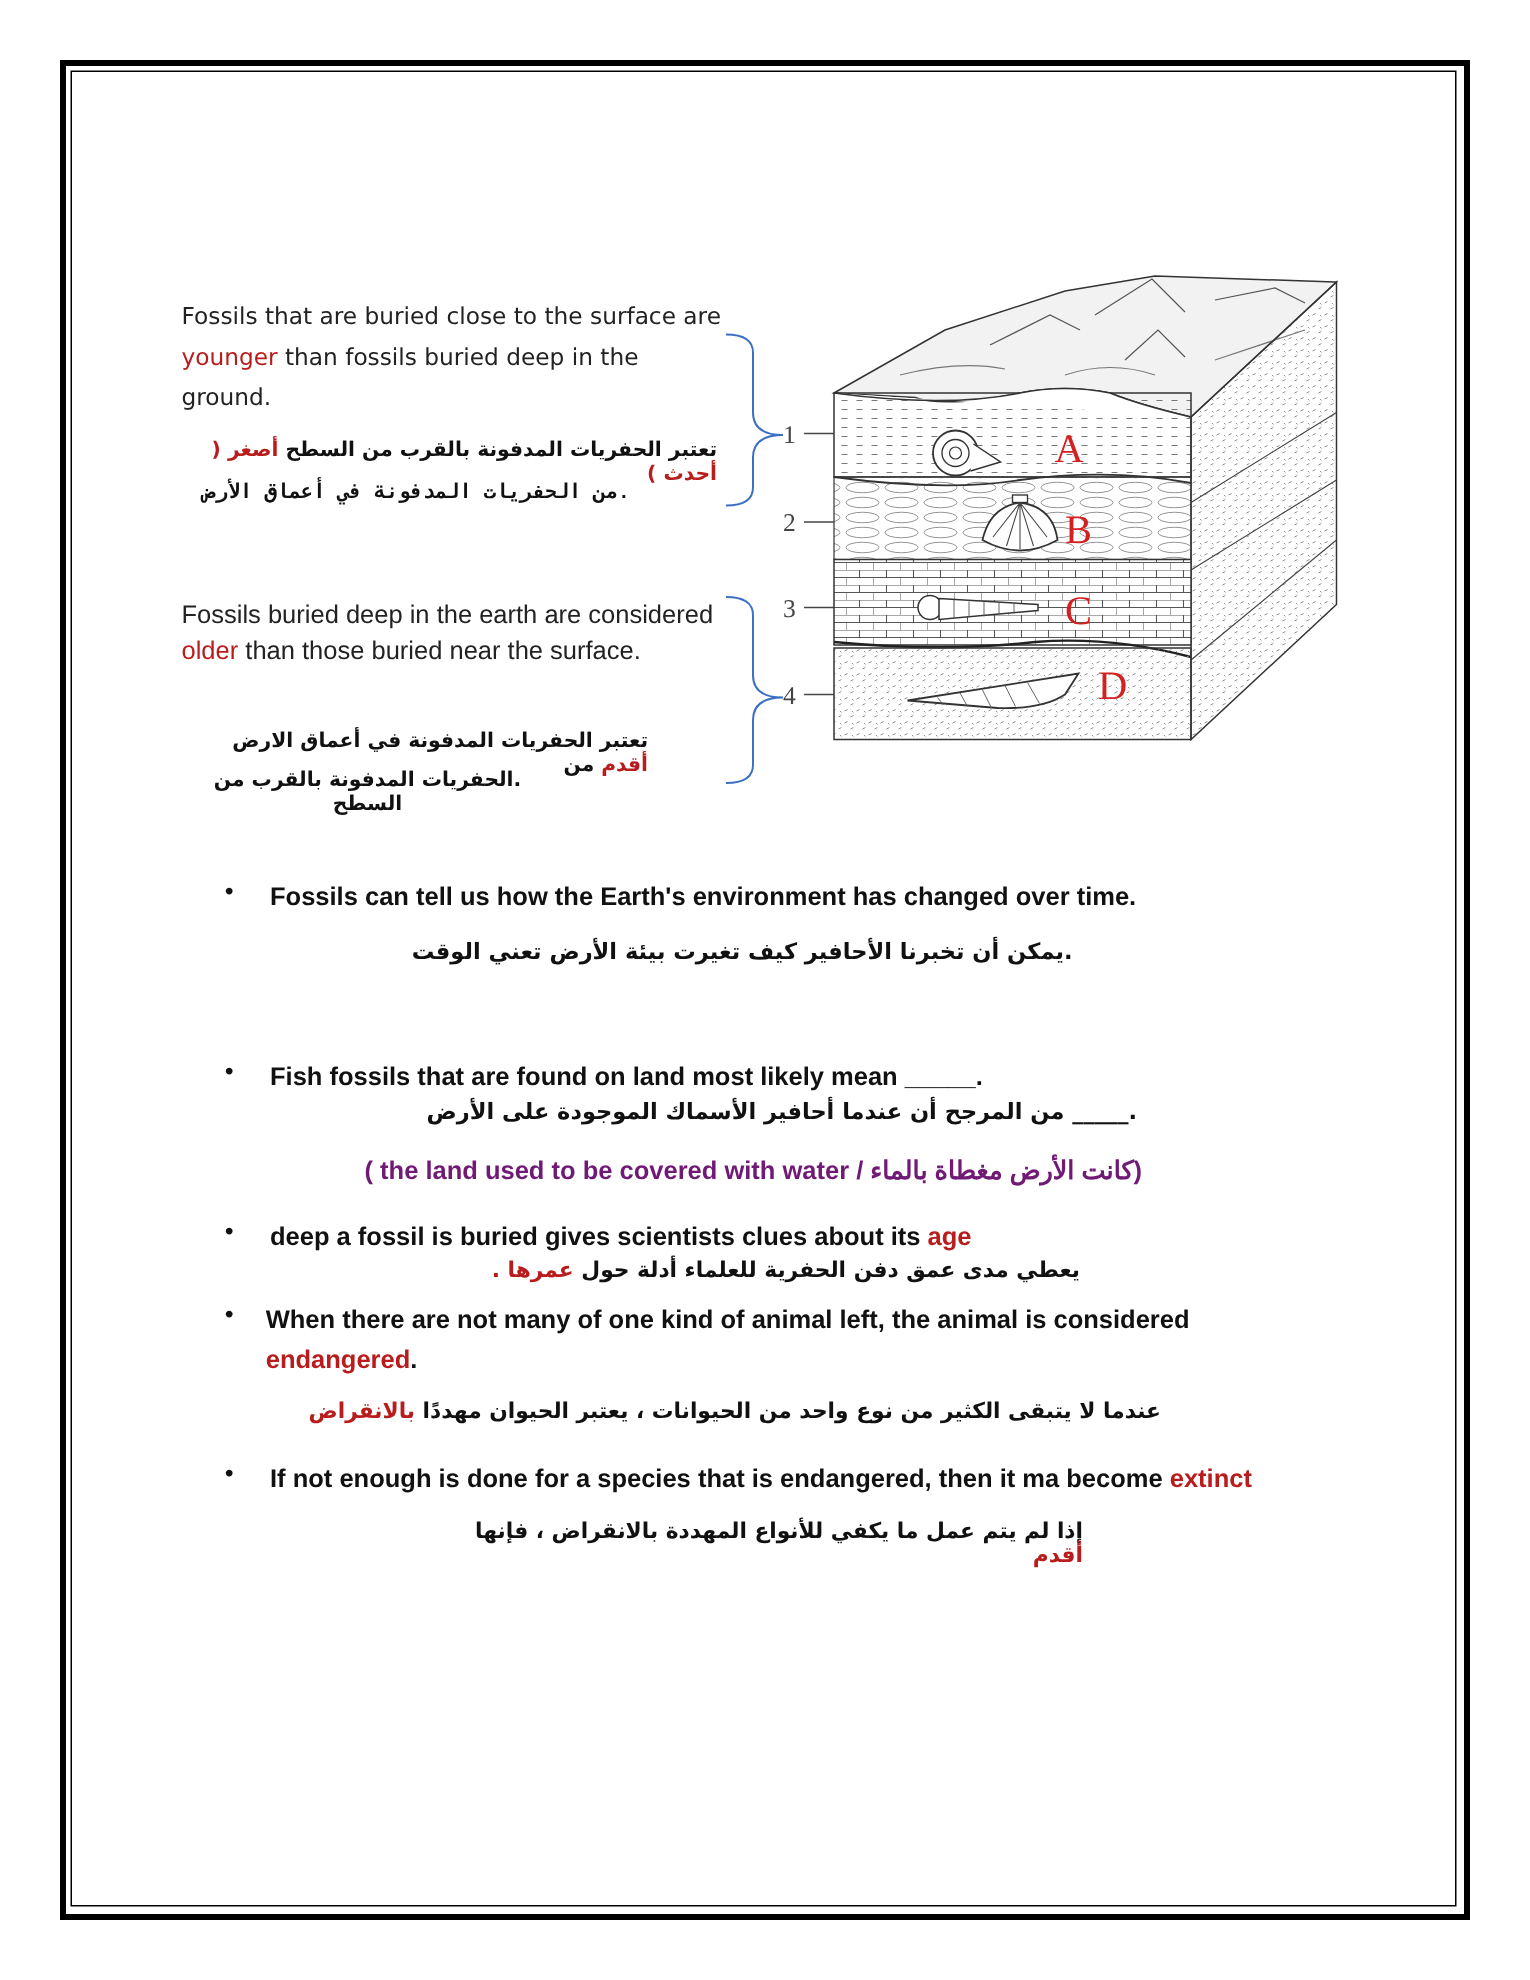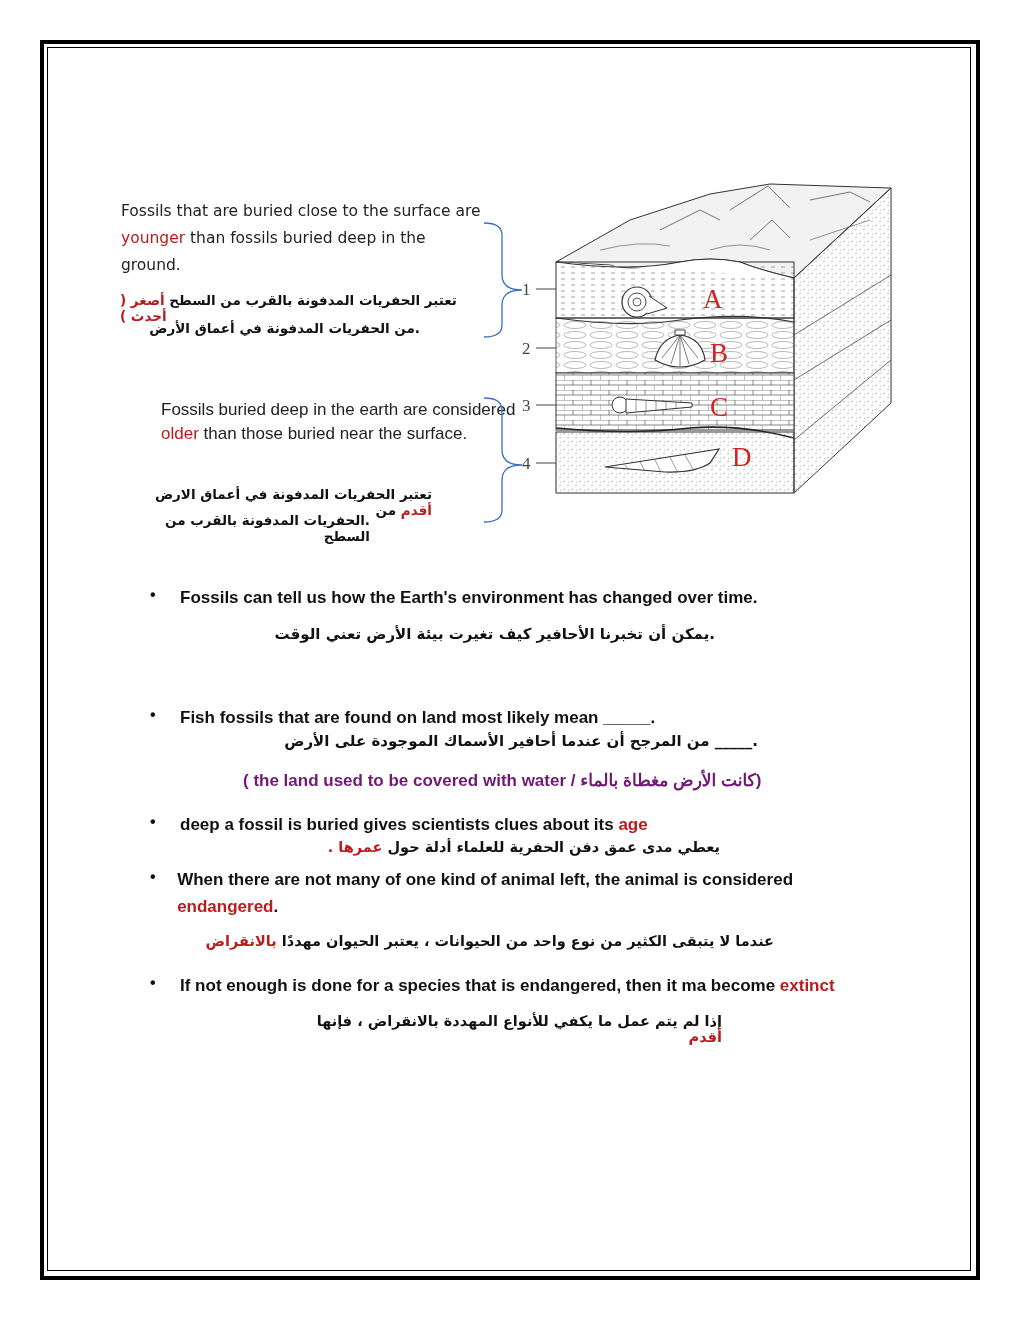--- a/index.html
+++ b/index.html
@@ -1,49 +1,49 @@
 <!DOCTYPE html>
 <html><head>
 <meta charset="utf-8">
 <style>
   html, body { margin: 0; padding: 0; background: #ffffff; }
   body { width: 1020px; height: 1320px; position: relative; overflow: hidden; font-family: "Liberation Sans", sans-serif; color: #111; }
   .frame-outer { position: absolute; left: 40px; top: 40px; width: 932px; height: 1232px; border: 4px solid #000; }
   .frame-inner { position: absolute; left: 47px; top: 47px; width: 922px; height: 1222px; border: 1px solid #000; }
   .abs { position: absolute; }
   .en-box { font-family: "DejaVu Sans", sans-serif; font-size: 15.5px; line-height: 27px; color: #222; }
-  .en-box2 { font-family: "Liberation Sans", sans-serif; font-size: 17px; line-height: 24px; color: #222; margin-left: 40px; }
+  .en-box2 { font-family: "Liberation Sans", sans-serif; font-size: 17px; line-height: 24px; color: #222; }
   .ar { direction: rtl; font-family: "DejaVu Sans", sans-serif; font-weight: bold; font-size: 13.5px; color: #111; unicode-bidi: plaintext; }
   .red { color: #b91c1c; }
   .bullet-row { position: absolute; left: 150px; display: flex; align-items: flex-start; }
   .bullet-dot { width: 30px; font-size: 16px; font-weight: bold; line-height: 22px; }
   .bullet-text { font-family: "Liberation Sans", sans-serif; font-weight: bold; font-size: 17px; line-height: 27px; color: #111; }
   svg text { font-family: "Liberation Serif", serif; }
 </style>
 </head>
 <body>
 
 <div class="frame-outer"></div>
 <div class="frame-inner"></div>
 
 <div class="abs en-box" style="left:121px; top:198px; width:360px;">
   <span>Fossils that are buried close to the surface are </span><span class="red">younger</span><span> than fossils buried deep in the ground.</span>
 </div>
-<div class="abs ar" style="left:120px; top:292px; width:358px; text-align:left;">
+<div class="abs ar" style="left:120px; top:292px; width:358px; text-align:right;">
   <span>تعتبر الحفريات المدفونة بالقرب من السطح </span><span class="red">أصغر ( أحدث )</span>
 </div>
-<div class="abs ar" style="left:120px; top:320px; width:300px; text-align:right;">.من الحفريات المدفونة في أعماق الأرض</div>
+<div class="abs ar" style="left:120px; top:320px; width:300px; text-align:right;font-family:Liberation Mono, monospace;">.من الحفريات المدفونة في أعماق الأرض</div>
 
 <div class="abs en-box2" style="left:121px; top:398px; width:370px;">
   <span>Fossils buried deep in the earth are considered </span><span class="red">older</span><span> than those buried near the surface.</span>
 </div>
 <div class="abs ar" style="left:120px; top:486px; width:312px; text-align:right;">
   <span>تعتبر الحفريات المدفونة في أعماق الارض  </span><span class="red">أقدم</span><span> من</span>
 </div>
-<div class="abs ar" style="left:120px; top:512px; width:250px; text-align:right;">.الحفريات المدفونة  بالقرب من السطح</div>
+<div class="abs ar" style="left:120px; top:512px; width:250px; text-align:center;">.الحفريات المدفونة  بالقرب من السطح</div>
 
 <svg class="abs" style="left:480px; top:215px;" width="60" height="315" viewBox="0 0 60 315">
   <path d="M4 8 Q22 8 22 20 L22 60 Q22 75 42 75 Q22 75 22 90 L22 110 Q22 122 4 122" fill="none" stroke="#3b6fc4" stroke-width="1.3"></path>
   <path d="M4 183 Q22 183 22 195 L22 235 Q22 250 42 250 Q22 250 22 265 L22 295 Q22 307 4 307" fill="none" stroke="#3b6fc4" stroke-width="1.3"></path>
 </svg>
 
 <svg class="abs" style="left:510px; top:180px;" width="420" height="320" viewBox="0 0 420 320">
   <defs>
     <pattern id="dashp" width="10" height="6" patternUnits="userSpaceOnUse">
       <path d="M1 3 L5 3" stroke="#777" stroke-width="0.7"></path>

